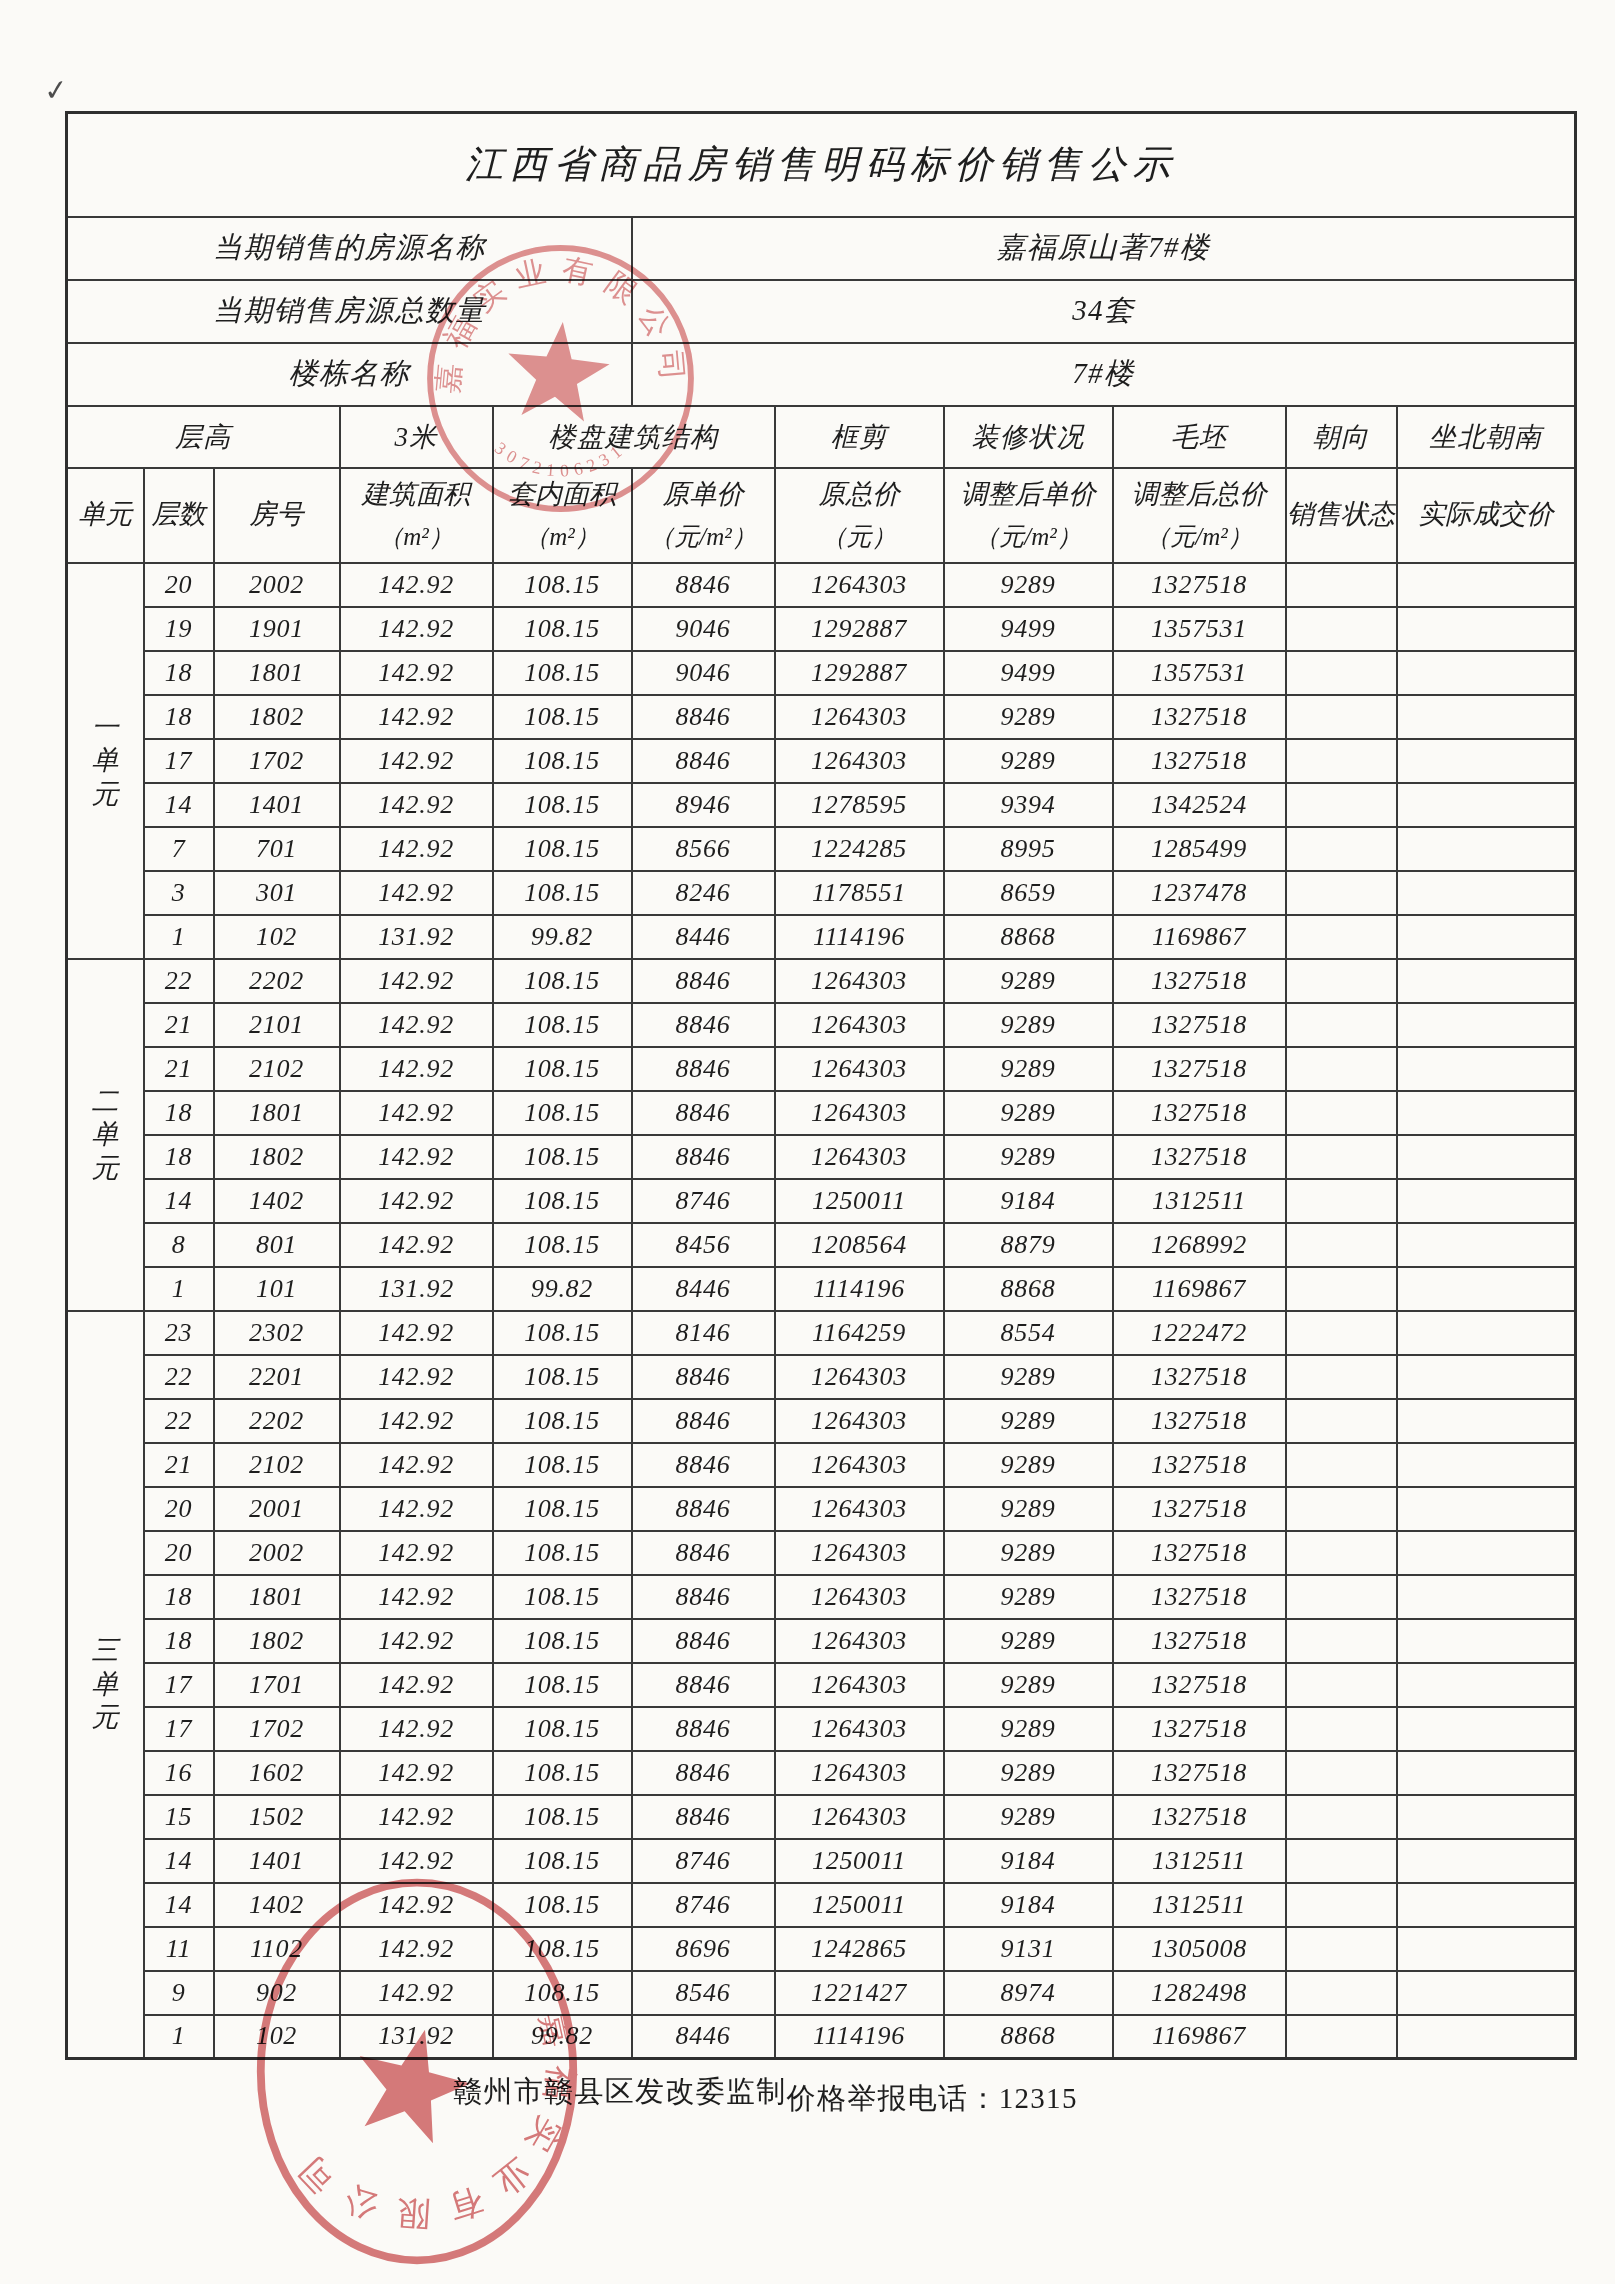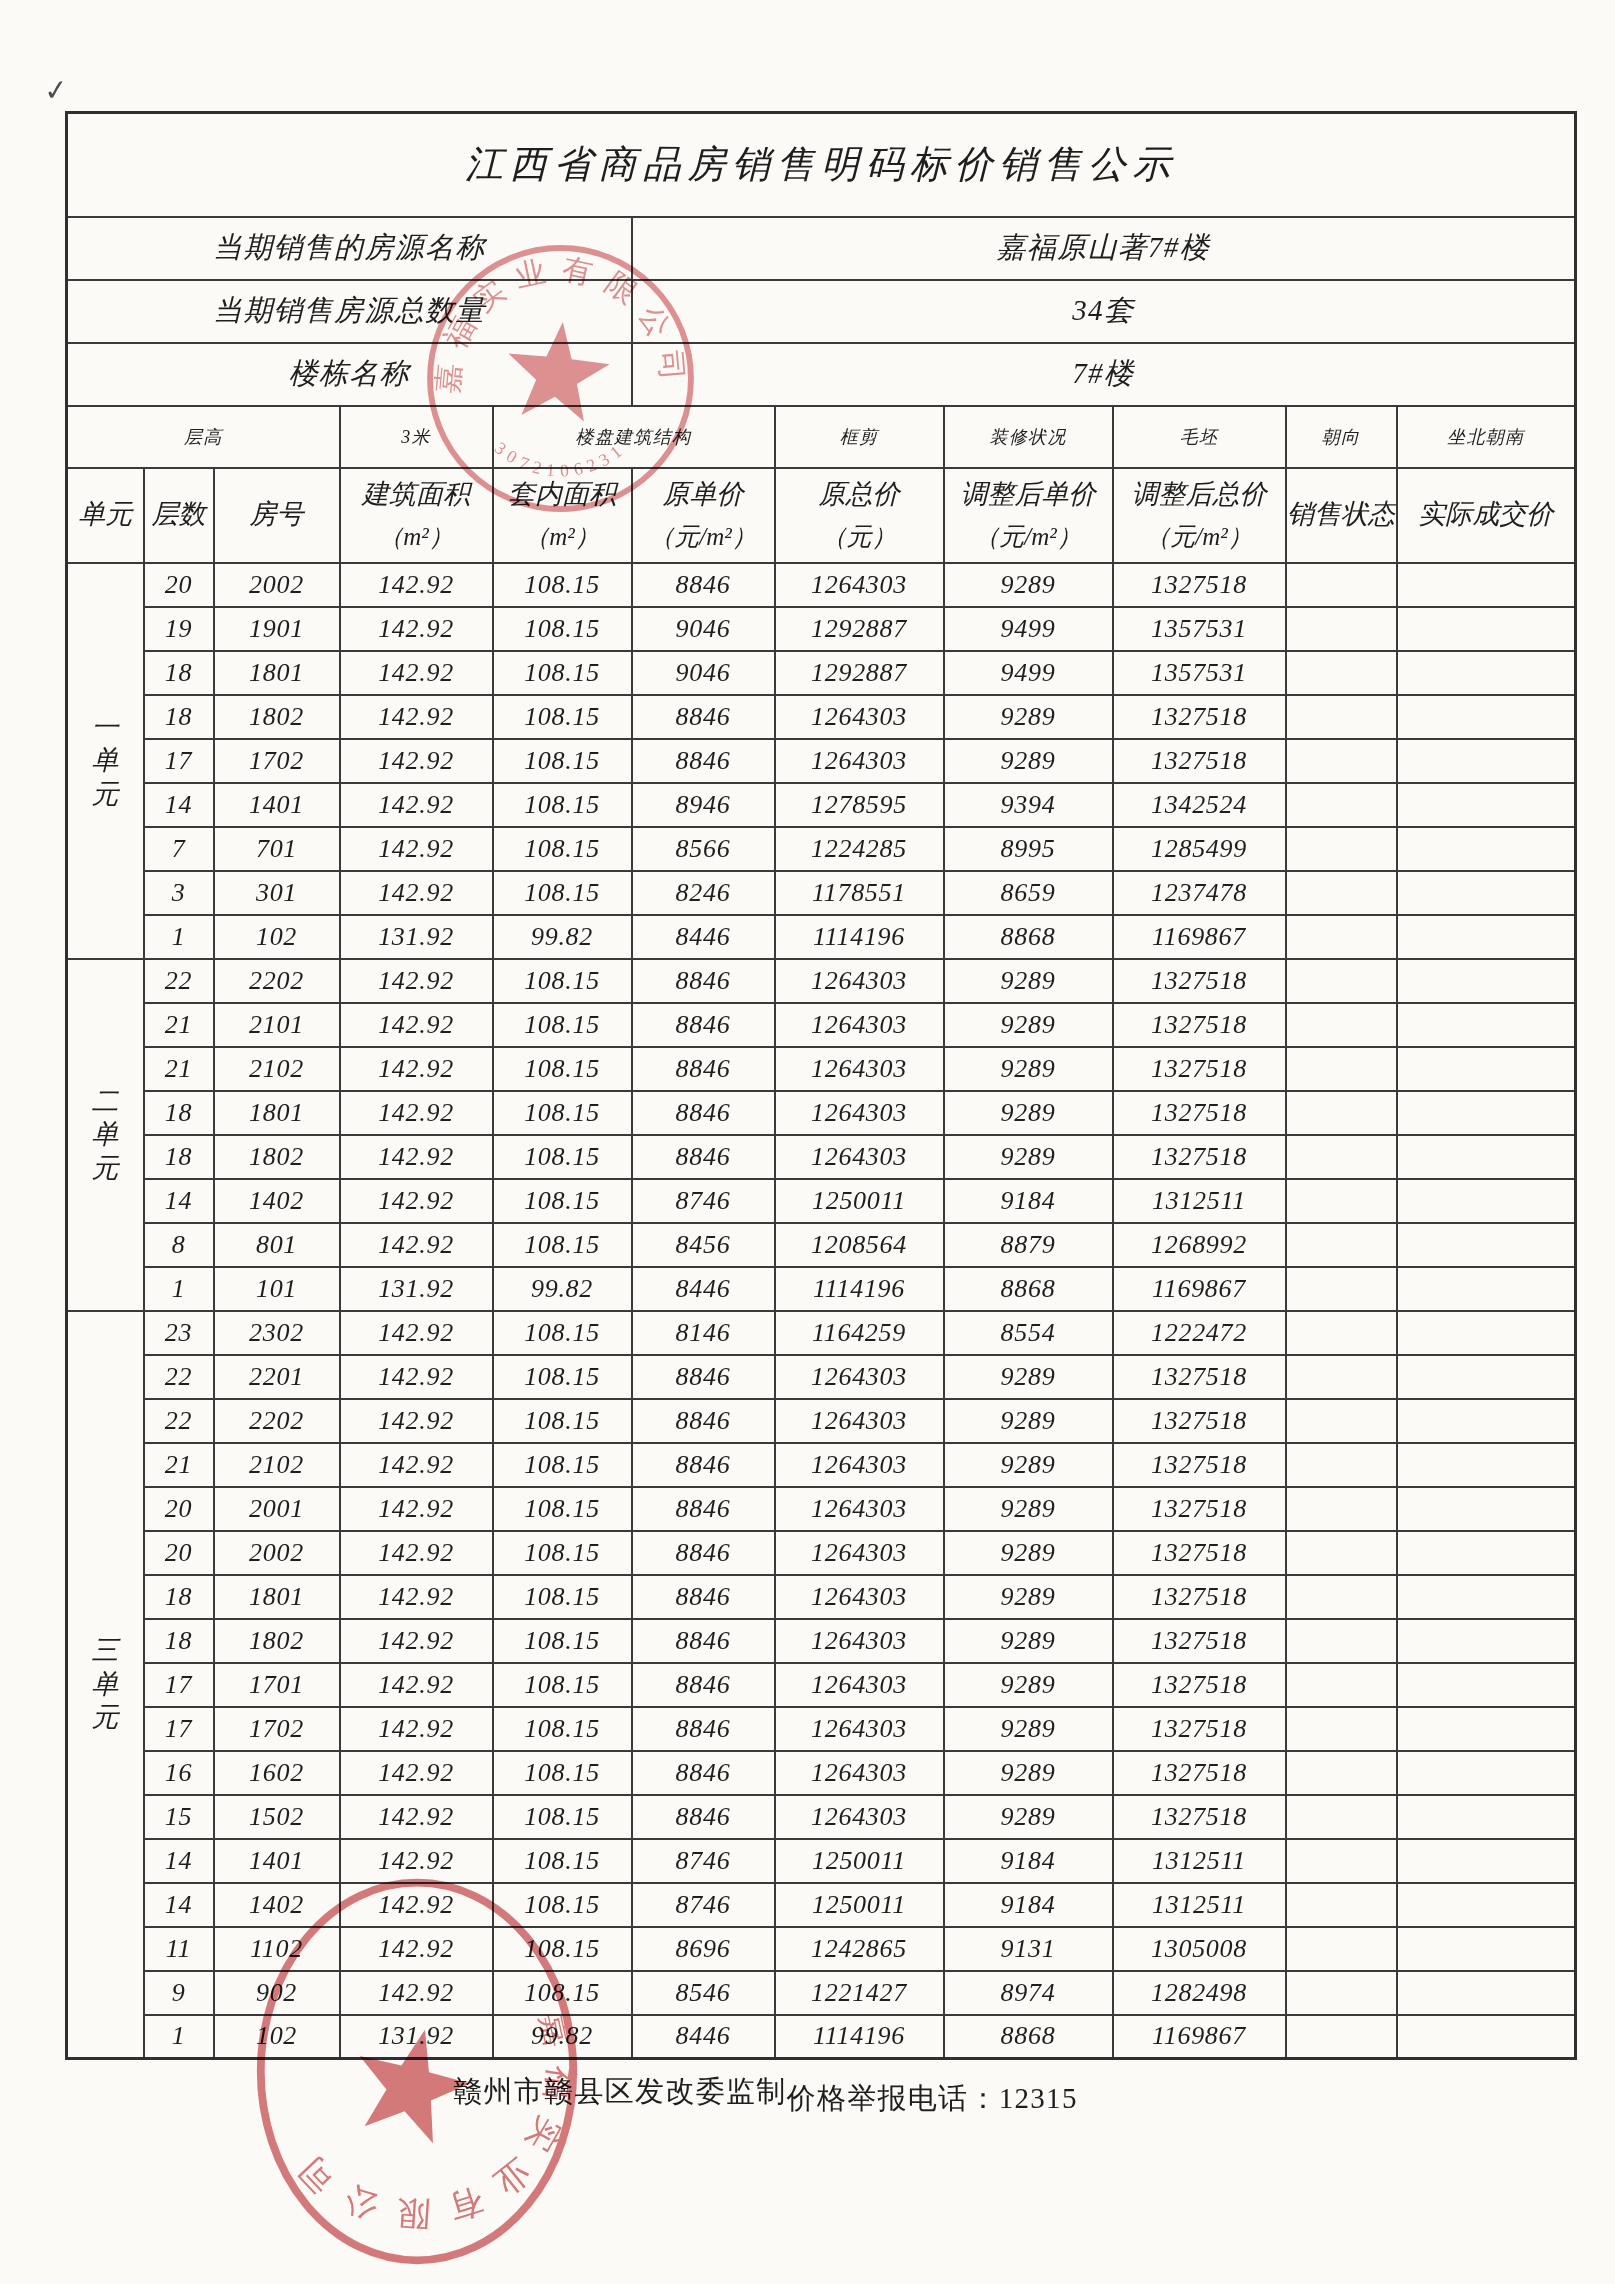--- a/index.html
+++ b/index.html
@@ -14,21 +14,21 @@
     padding:0;font-weight:normal;overflow:hidden;}
 
   tr.r-title{height:104px;}
   tr.r-info{height:63px;}
   tr.r-attr{height:62px;}
   tr.r-head{height:95px;}
   tbody.data-body tr{height:44px;}
 
   .title-cell{font-size:38px;font-weight:bold;letter-spacing:6.5px;}
   .info-label,.info-value{font-size:29px;letter-spacing:1.3px;}
-  .attr-cell{font-size:18px;letter-spacing:1.3px;}
+  .attr-cell{font-size:27px;letter-spacing:1.3px;}
   .r-head th{font-size:27px;line-height:1.25;}
   .r-head .unit{font-size:25px;margin-top:10px;}
   .data-body td{font-size:26px;letter-spacing:0.7px;}
 
   td.unit-cell{font-size:27px;line-height:1.0;}
   td.unit-cell span{display:block;margin:6.5px 0;}
 
   #footer{position:absolute;left:65px;top:2072px;width:1512px;display:flex;
     justify-content:center;align-items:flex-start;font-size:29px;letter-spacing:1.3px;}
   #footer .right{margin-right:111px;margin-top:7px;}

